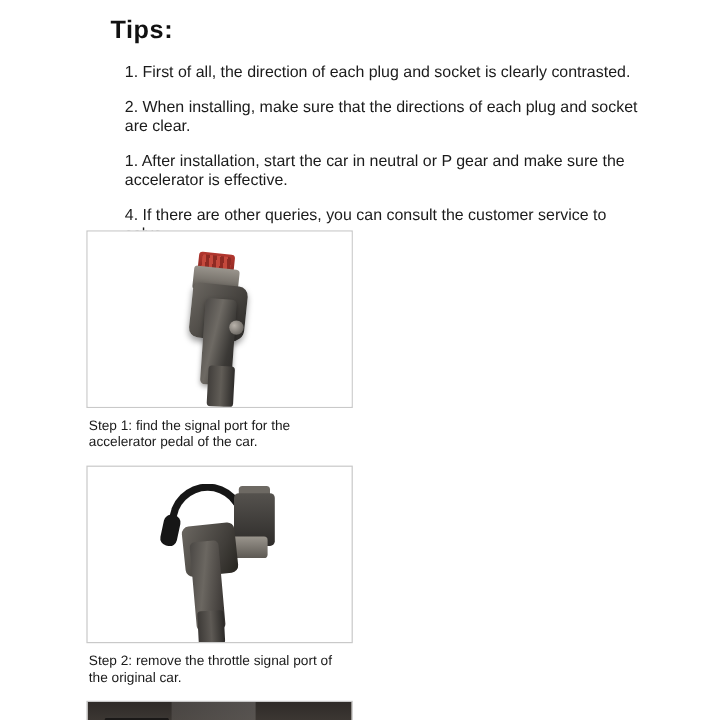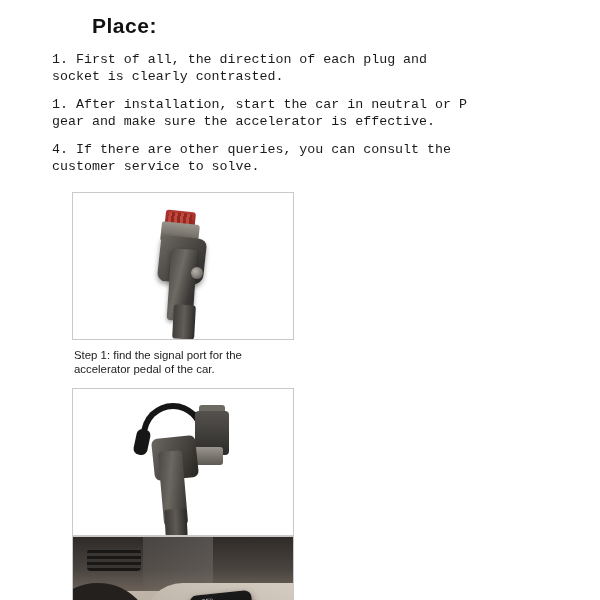--- a/index.html
+++ b/index.html
@@ -22,23 +22,22 @@
 
   .tips-title {
     font-size: 21px;
     font-weight: bold;
     letter-spacing: 0.5px;
     margin: 0 0 14px 92px;
     color: #111;
   }
 
   .tips-list {
-    margin: 0 0 0 52px;
+    margin: 0 0 0 104px;
     width: 430px;
-    font-family: Liberation Mono, monospace;
   }
   .tip {
     font-size: 13.3px;
     line-height: 16.5px;
     margin-bottom: 12px;
     color: #1b1b1b;
   }
 
   .grid {
     position: absolute;
@@ -255,24 +254,25 @@
   .p4 .light {
     position:absolute; left:70px; top:0; width:70px; height:56px;
     background: linear-gradient(200deg, rgba(255,255,255,.18), rgba(255,255,255,0));
   }
 </style>
 </head>
 <body>
 
 <div class="page">
 
-  <div class="tips-title">Place:</div>
+  <div class="tips-title">Tips:</div>
 
   <div class="tips-list">
     <div class="tip">1. First of all, the direction of each plug and socket is clearly contrasted.</div>
+    <div class="tip">2. When installing, make sure that the directions of each plug and socket are clear.</div>
     <div class="tip">1. After installation, start the car in neutral or P gear and make sure the accelerator is effective.</div>
     <div class="tip">4. If there are other queries, you can consult the customer service to solve.</div>
   </div>
 
   <div class="grid">
 
     <div class="cell">
       <div class="photo p1">
         <div class="p1-bg"></div>
         <div class="conn-red"></div>
@@ -290,20 +290,21 @@
       <div class="photo p2">
         <div class="cable"></div>
         <div class="cable2"></div>
         <div class="plug-clip"></div>
         <div class="plug-holder"></div>
         <div class="conn-grey"></div>
         <div class="pedal-body"></div>
         <div class="pedal-arm"></div>
         <div class="pedal-low"></div>
       </div>
+      <div class="caption">Step 2: remove the throttle signal port of the original car.</div>
     </div>
 
 
     <div class="cell">
       <div class="photo p4">
         <div class="dash-top"></div>
         <div class="vent"></div>
         <div class="light"></div>
         <div class="wheel"></div>
         <div class="door-panel"></div>

